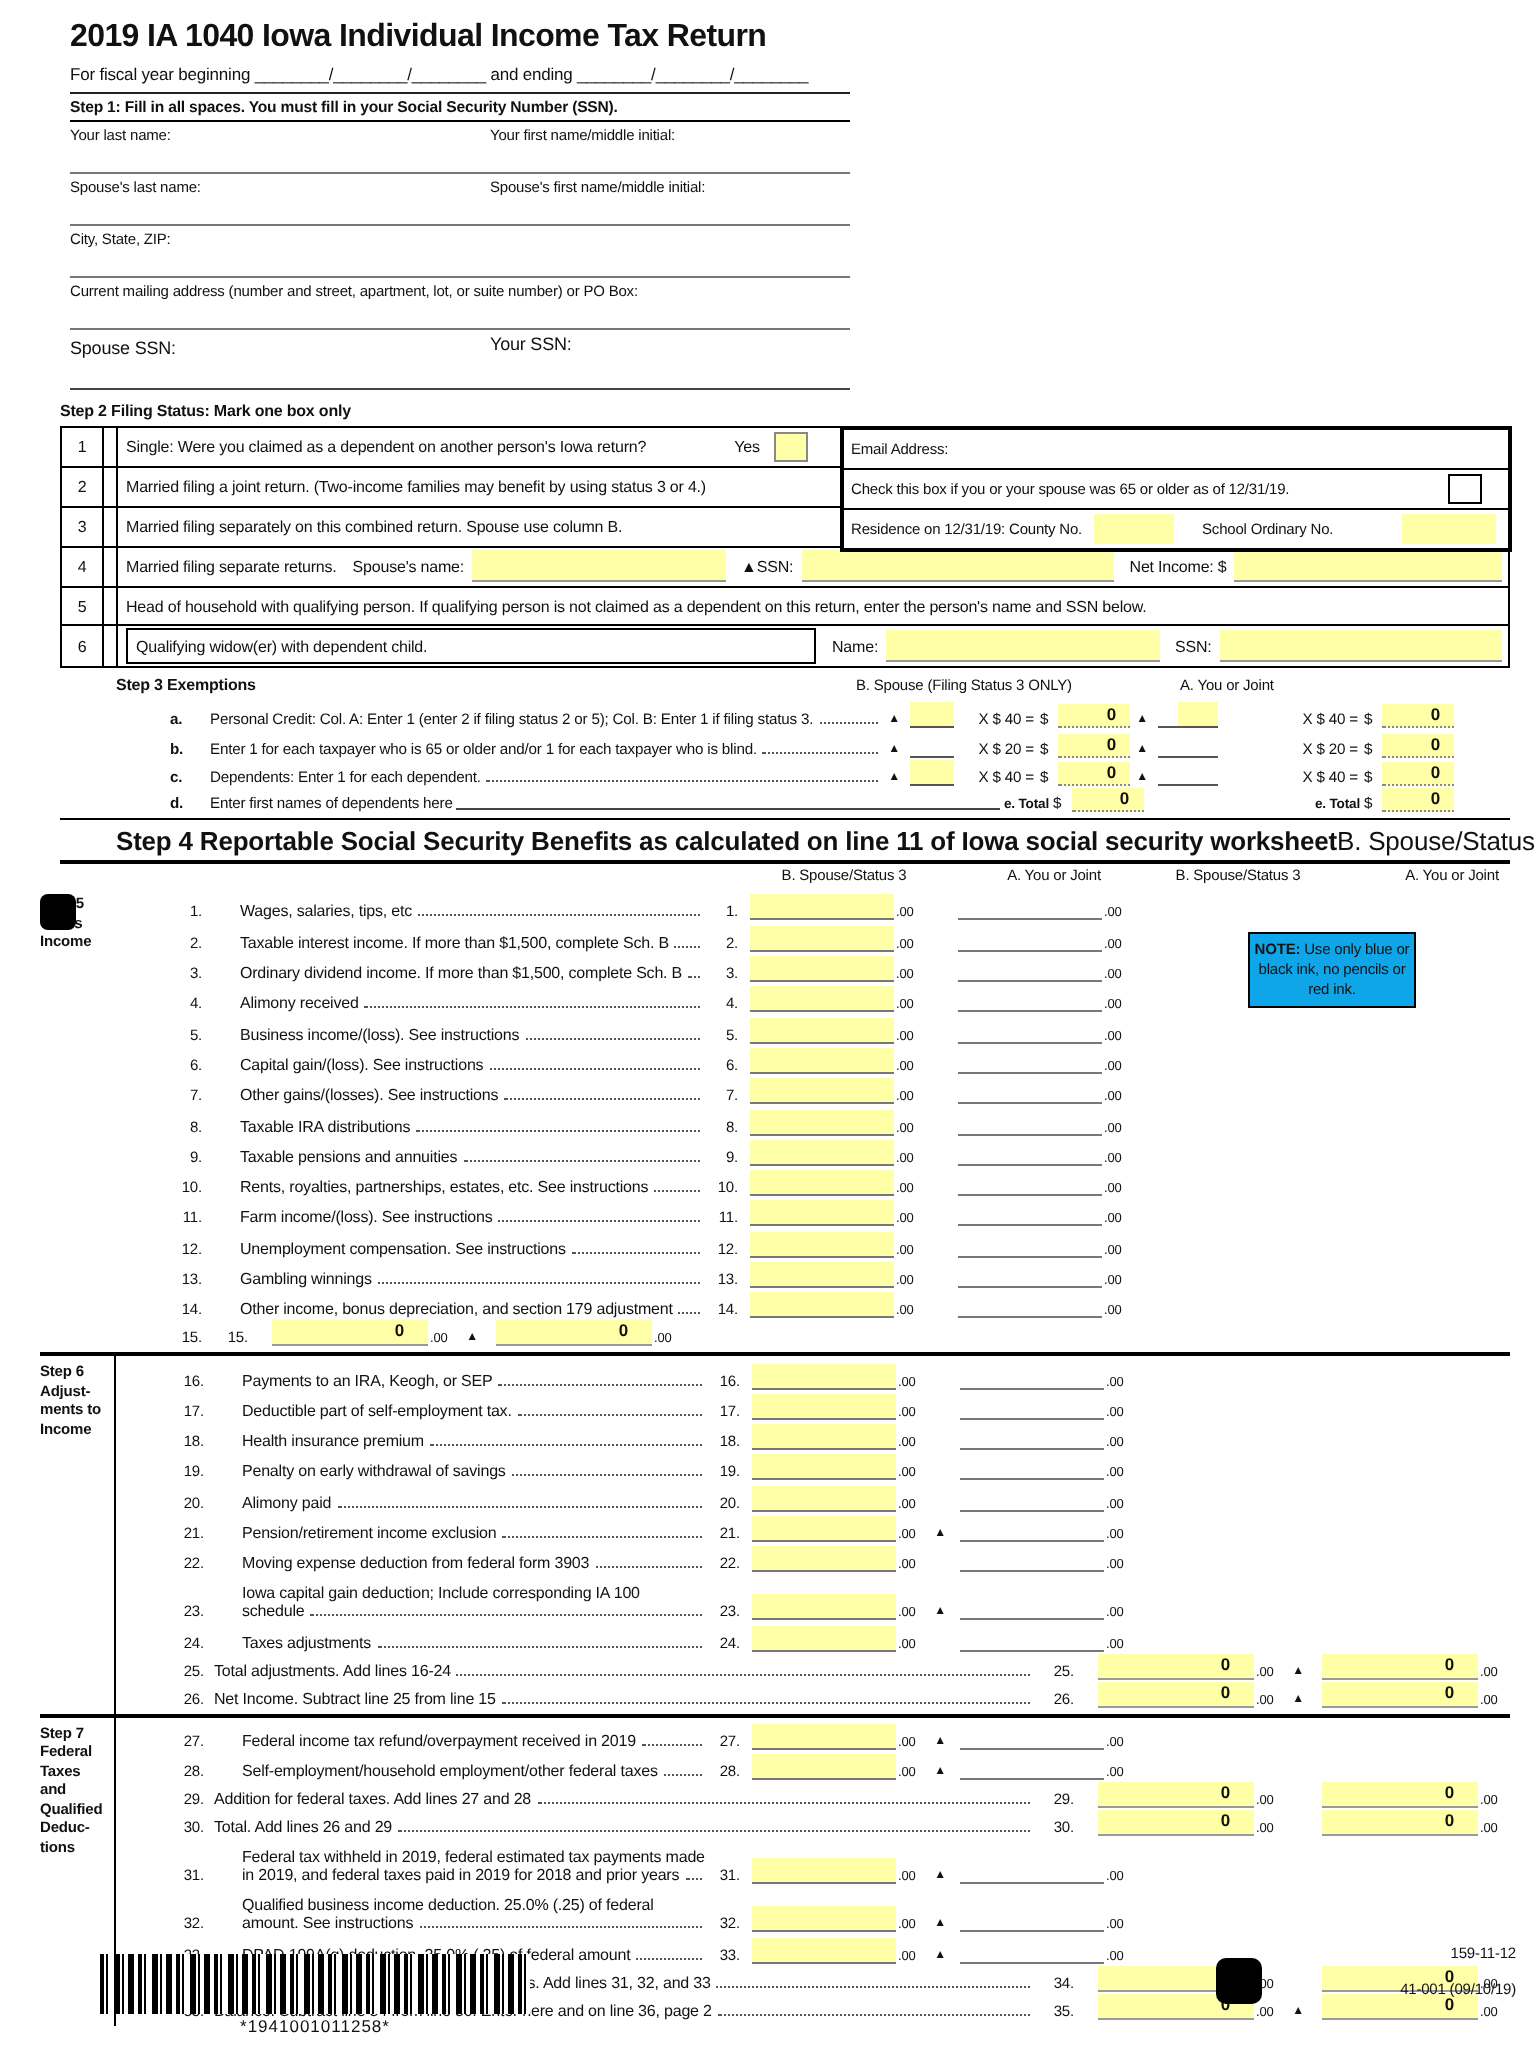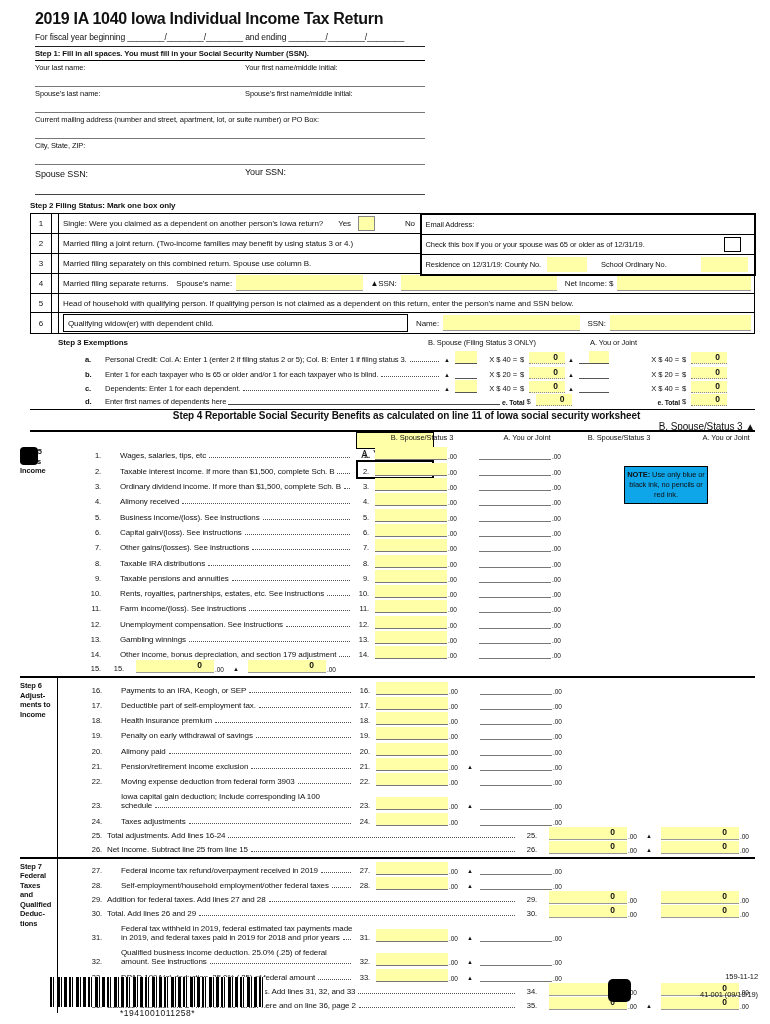--- a/index.html
+++ b/index.html
@@ -17,21 +17,21 @@
   .s1row.ssn{height:25px;font-size:9px;border-bottom:1.5px solid #444;padding-top:4px;}
   
   .s2head{font-size:8px;font-weight:bold;margin:6px 0 2px 12px;line-height:10px;}
   .s2table{position:relative;margin-left:12px;width:725px;border:1.5px solid #000;box-sizing:border-box;}
   .s2row{display:flex;align-items:center;height:19.9px;border-bottom:1px solid #000;font-size:8px;box-sizing:border-box;}
   .s2row:last-child{border-bottom:none;}
   .s2num{width:20px;text-align:center;border-right:1px solid #000;align-self:stretch;display:flex;align-items:center;justify-content:center;flex:none;}
   .s2chk{width:6px;border-right:1px solid #000;align-self:stretch;flex:none;}
   .s2content{flex:1;display:flex;align-items:center;padding:0 3px 0 4px;min-width:0;}
   .s2boxed{border:1px solid #000;align-self:stretch;display:flex;align-items:center;padding:0 4px;width:345px;box-sizing:border-box;flex:none;margin:-1px 0;}
-  .s2yn{display:flex;align-items:center;margin-left:15px;}
+  .s2yn{display:flex;align-items:center;margin-left:44px;}
   .ybox{display:inline-block;width:15px;height:13px;border:1px solid #888;margin:0 30px 0 7px;}
   .ybox:last-child{margin-right:0;}
   .pair{display:flex;align-items:center;flex:1;margin-left:8px;min-width:0;}
   .plbl{white-space:nowrap;margin-right:4px;}
   .yfield{height:15px;border-bottom:1px solid #999;flex:1;}
   .f1{flex:2.1;}.f2{flex:1.7;}.f3{flex:1.55;}
   .emailbox{position:absolute;top:-1.5px;right:-1.5px;width:336px;border:2px solid #000;background:#fff;font-size:7.5px;box-sizing:border-box;}
   .ebrow{height:20px;border-bottom:1px solid #000;display:flex;align-items:center;padding:0 4px;box-sizing:border-box;}
   .ebrow:last-child{border-bottom:none;height:19px;}
   .chk65{width:15px;height:13px;border:1.5px solid #000;margin-left:auto;margin-right:9px;flex:none;}
@@ -56,21 +56,21 @@
   .s3fillA{position:absolute;right:0;top:0;bottom:0;width:20px;}
   .s3mult{width:40px;text-align:right;padding-right:3px;flex:none;white-space:nowrap;}
   .s3d{width:9px;flex:none;}
   .s3val{width:36px;height:12px;border-bottom:1px dotted #888;text-align:right;padding-right:7px;font-weight:bold;font-size:8.5px;flex:none;box-sizing:border-box;}
   .s3gap{width:30px;flex:none;}
   .s3drow{display:flex;align-items:flex-end;margin-left:67px;height:13px;font-size:7.6px;padding-right:28px;}
   .dline{flex:1;border-bottom:1px solid #444;margin:0 2px 1px 2px;height:1px;}
   .etot{font-size:6.8px;font-weight:bold;white-space:nowrap;padding-right:2px;flex:none;}
   .dspacer{width:86px;flex:none;}
   
-  .s4row{margin-left:12px;width:725px;box-sizing:border-box;border-top:1.5px solid #000;border-bottom:2.5px solid #000;height:23px;display:flex;align-items:center;font-size:10px;margin-top:3px;flex-direction:column;}
+  .s4row{margin-left:12px;width:725px;box-sizing:border-box;border-top:1.5px solid #000;border-bottom:2.5px solid #000;height:23px;display:flex;align-items:center;font-size:13px;margin-top:3px;}
   .s4head{font-weight:bold;padding-left:28px;white-space:nowrap;}
   .s4lbl{margin-left:auto;white-space:nowrap;}
   .s4lblA{margin-left:13px;white-space:nowrap;}
   .s4boxB{width:76px;height:15px;border:1.5px solid #000;margin-left:5px;flex:none;}
   .s4boxA{width:74px;height:15px;border:2px solid #000;background:#fff;margin-left:5px;margin-right:1px;flex:none;}
   
   .colhdr{position:relative;height:12px;font-size:7.5px;}
   .colhdr span{position:absolute;transform:translateX(-50%);white-space:nowrap;top:1px;}
   
   .section{display:flex;margin-left:2px;width:735px;box-sizing:border-box;}
@@ -120,26 +120,26 @@
           <span>Your last name:</span>
           <span class="r2">Your first name/middle initial:</span>
         </div>
 
         <div class="s1row">
           <span>Spouse's last name:</span>
           <span class="r2">Spouse's first name/middle initial:</span>
         </div>
 
         <div class="s1row">
+          <span>City, State, ZIP:</span>
+          <span class="r2"></span>
+        </div>
+
+        <div class="s1row">
           <span>Current mailing address (number and street, apartment, lot, or suite number) or PO Box:</span>
-          <span class="r2"></span>
-        </div>
-
-        <div class="s1row">
-          <span>City, State, ZIP:</span>
           <span class="r2"></span>
         </div>
       </div>
     <div class="s1row ssn">
       <span>Spouse SSN:</span>
       <span class="r2">Your SSN:</span>
     </div>
   </div>
 
   <div class="s2head">Step 2 Filing Status: Mark one box only</div>

